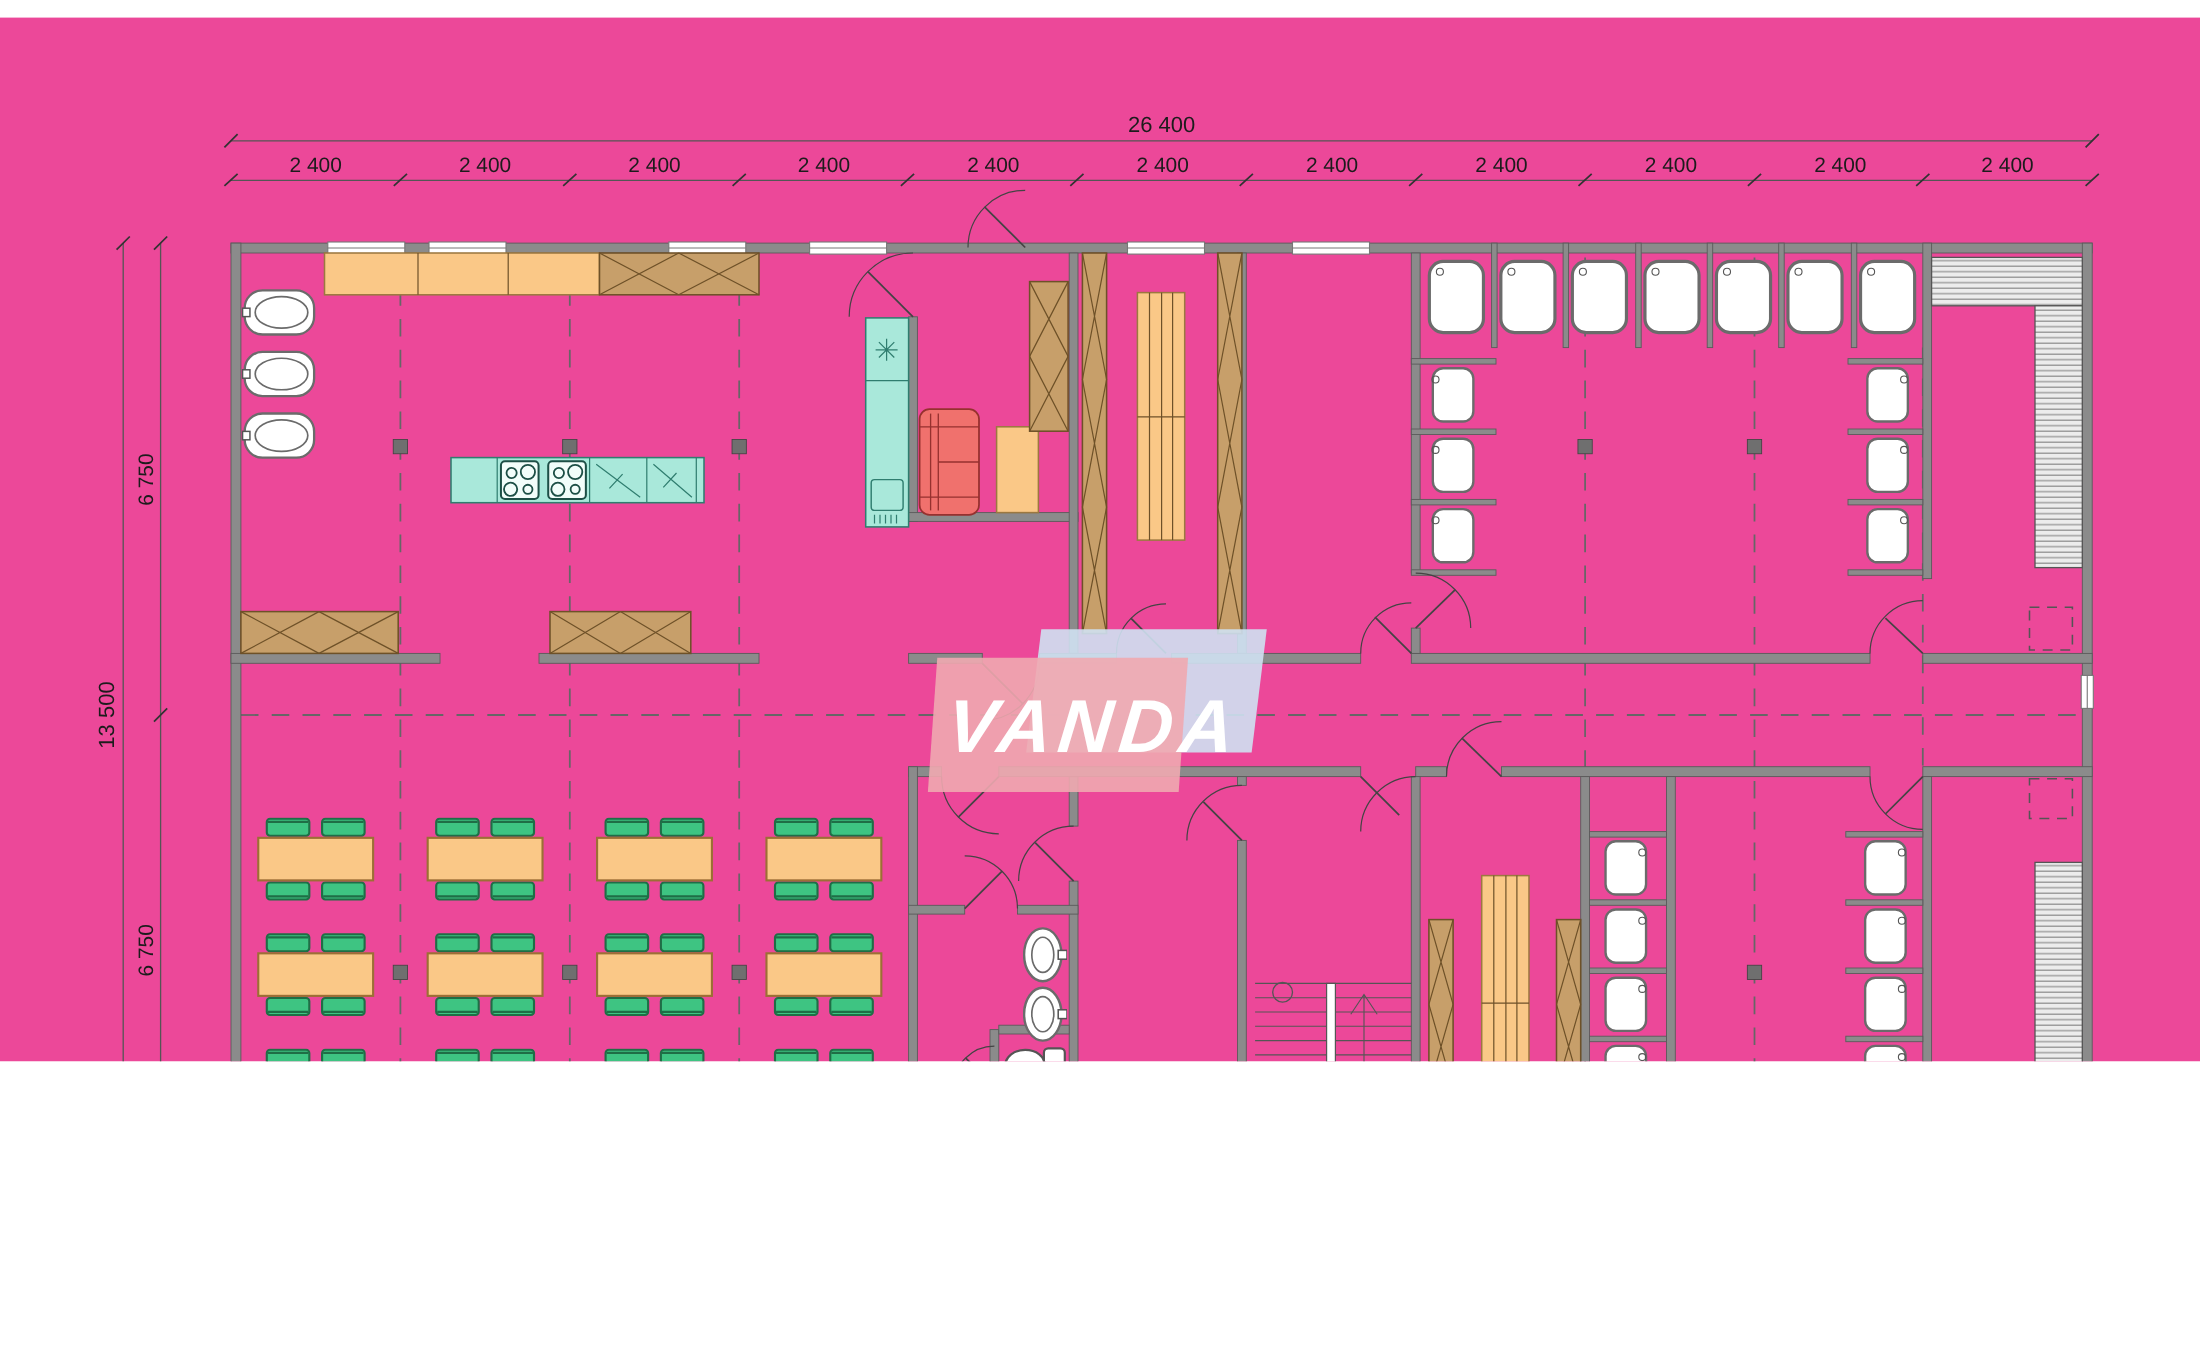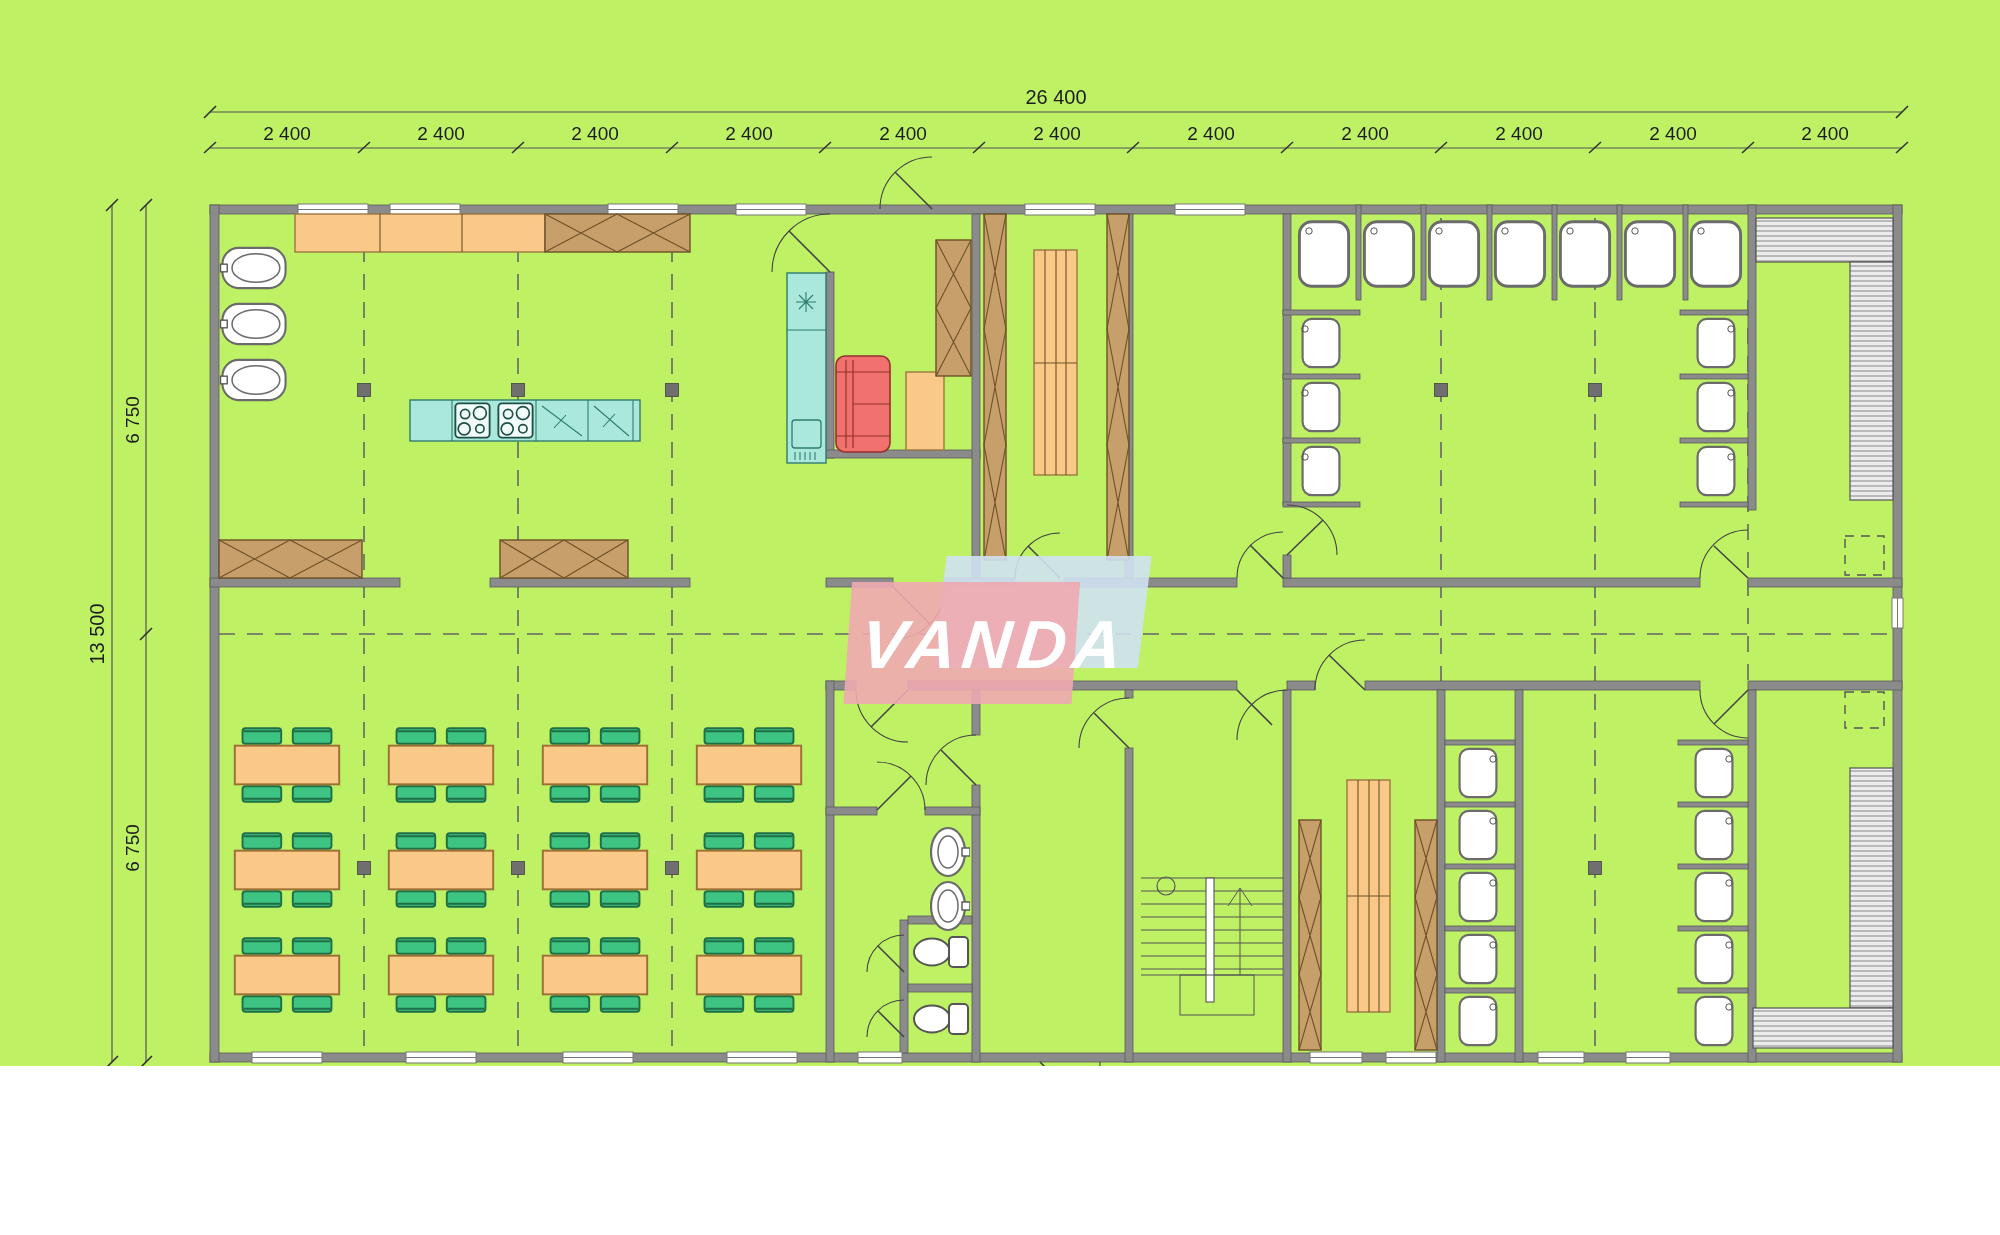--- a/index.html
+++ b/index.html
@@ -1,17 +1,17 @@
 <!DOCTYPE html>
 <html><head>
 <meta charset="utf-8">
 <style>
   html,body{margin:0;padding:0;background:#ffffff;}
-  .canvas{position:relative;width:2000px;height:1066px;background:#bef264;overflow:hidden;
-          font-family:"Liberation Sans", sans-serif;}
+  .canvas{position:relative;width:2000px;height:949px;background:#ec4899;overflow:hidden;
+          font-family:"Liberation Sans", sans-serif;margin-top:16px;}
   svg{position:absolute;left:0;top:0;}
   .dimtext{font-family:"Liberation Sans", sans-serif;font-size:19px;fill:#1c1c1c;}
   .dimtotal{font-family:"Liberation Sans", sans-serif;font-size:20px;fill:#1c1c1c;}
   .wall{fill:#8b8b8b;stroke:#5a5a5a;stroke-width:0.8;}
   .dash{stroke:#666;stroke-width:1.6;stroke-dasharray:16 12;fill:none;}
   .dimline{stroke:#555;stroke-width:1.2;fill:none;}
   .tick{stroke:#333;stroke-width:1.6;fill:none;}
   .doorarc{stroke:#444;stroke-width:1.1;fill:none;}
   .doorleaf{stroke:#444;stroke-width:1.6;fill:none;}
   .orange{fill:#fac887;stroke:#9c7840;stroke-width:1.4;}

